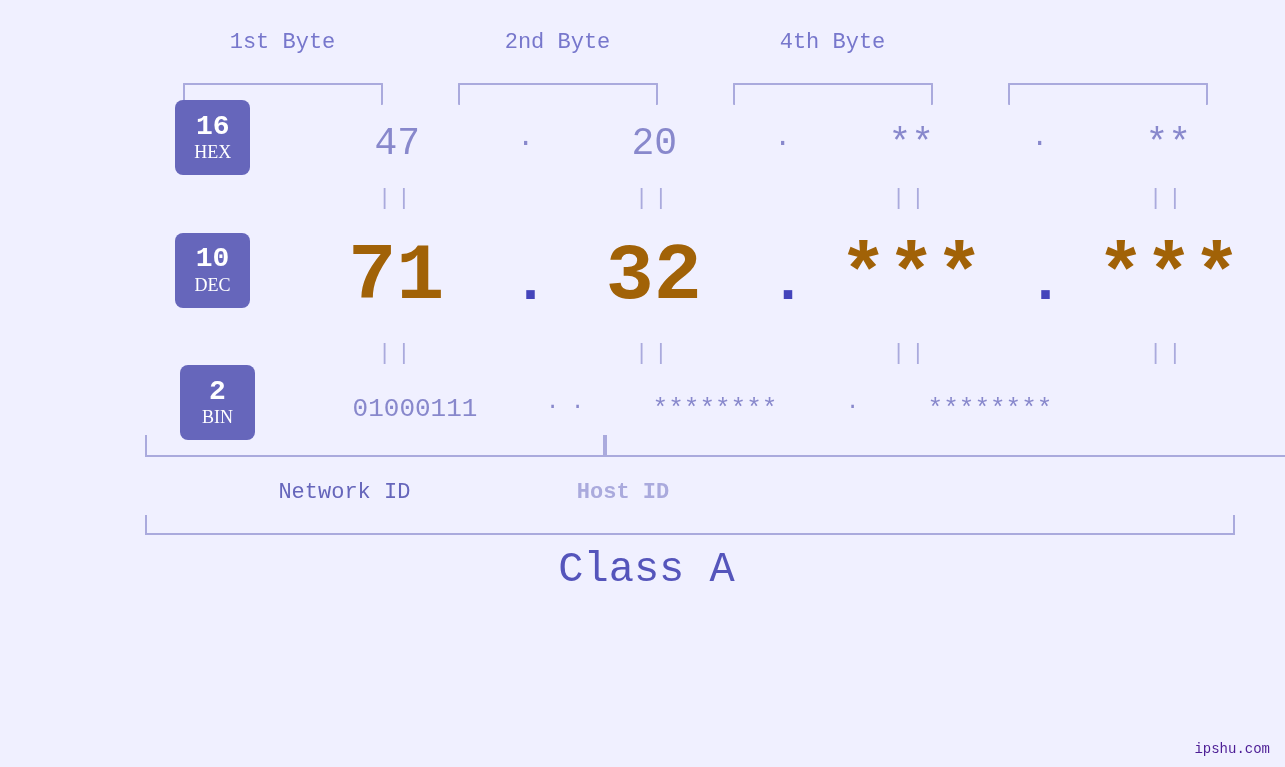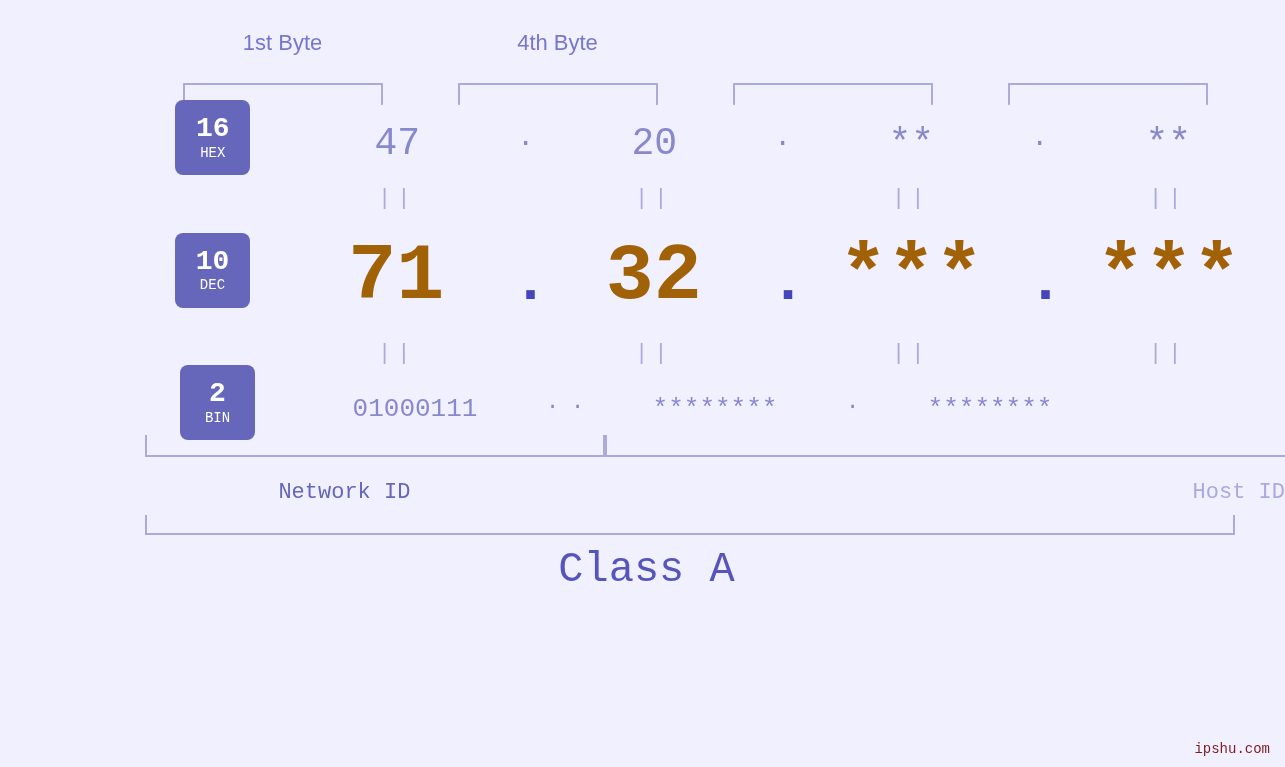--- a/index.html
+++ b/index.html
@@ -26,30 +26,31 @@
       margin: 18px 0;
     }
 
     .badge-num {
       font-size: 28px;
       font-weight: bold;
       line-height: 1.1;
     }
 
     .badge-label {
-      font-size: 14px;
+      font-size: 18px;
       font-weight: normal;
+      font-family: Liberation Serif, serif;
     }
 
     
     .watermark {
       position: absolute;
       bottom: 10px;
       right: 15px;
-      color: #7f1d1d;
+      color: #4c1d95;
       font-size: 14px;
       font-family: 'Courier New', Courier, monospace;
     }
 
     
     .full-layout {
       display: flex;
       flex-direction: column;
       width: 1285px;
       height: 767px;
@@ -63,21 +64,21 @@
       padding-top: 15px;
       height: 70px;
       align-items: center;
     }
 
     .hdr-cell {
       width: 275px;
       text-align: center;
       color: #7777cc;
       font-size: 22px;
-      font-family: Liberation Sans, sans-serif;
+      font-family: Liberation Mono, monospace;
     }
 
     
     .top-brk-row {
       display: flex;
       padding-left: 145px;
       height: 35px;
       align-items: flex-end;
     }
 
@@ -200,24 +201,25 @@
     .net-label {
       width: 525px;
       text-align: center;
       color: #6666bb;
       font-size: 22px;
       font-family: 'Courier New', Courier, monospace;
     }
 
     .host-label {
       width: 800px;
-      text-align: right;
+      text-align: left;
       color: #aaaadd;
       font-size: 22px;
       font-family: 'Courier New', Courier, monospace;
+      font-weight: bold;
     }
 
     
     .class-brk-row {
       display: flex;
       padding-left: 145px;
       height: 25px;
       align-items: flex-start;
     }
 
@@ -242,20 +244,21 @@
       margin-left: 8px;
     }
   </style>
 </head>
 <body>
 
 <div class="full-layout">
 
   <div class="header-row">
     <div class="hdr-cell">1st Byte</div>
+    <div class="hdr-cell">2nd Byte</div>
     <div class="hdr-cell">4th Byte</div>
   </div>
 
   <div class="top-brk-row">
     <div class="top-brk-cell">
       <div class="brk-top-line"></div>
     </div>
     <div class="top-brk-cell">
       <div class="brk-top-line"></div>
     </div>

